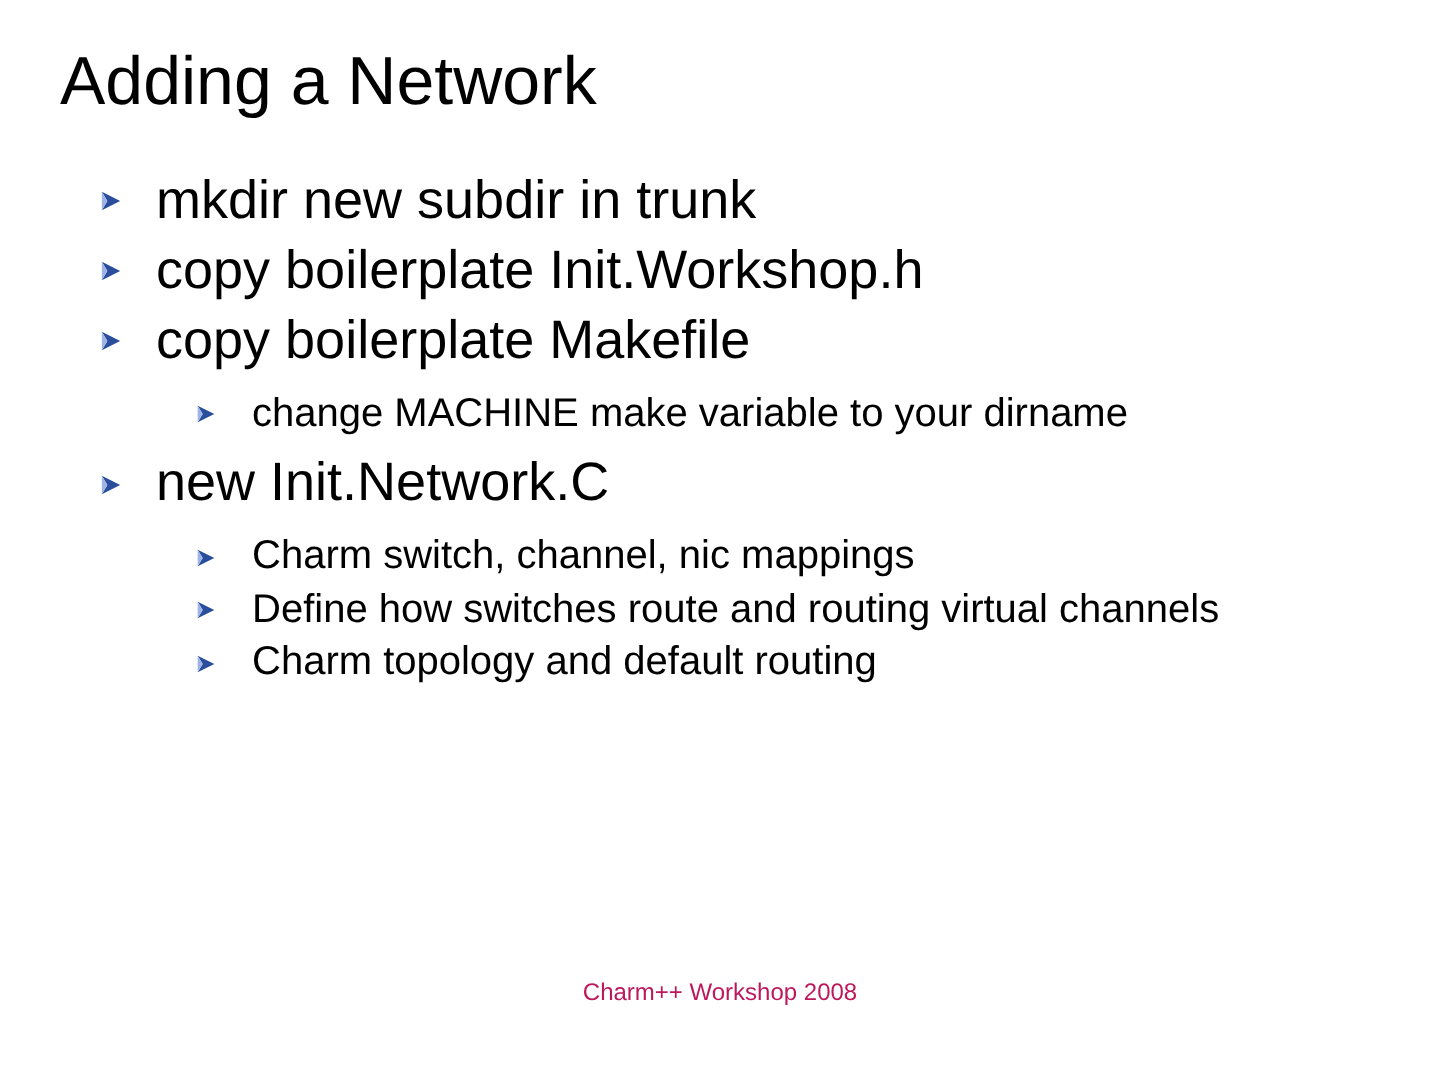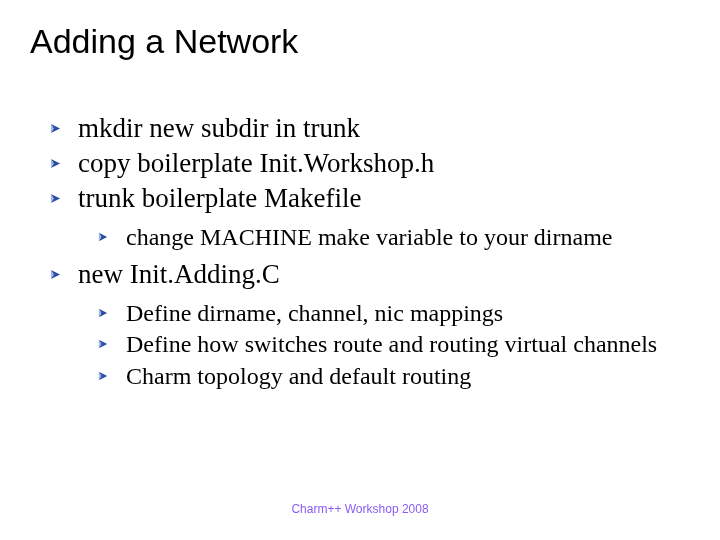--- a/index.html
+++ b/index.html
@@ -22,23 +22,22 @@
     position: absolute;
     left: 30px;
     top: 22px;
     font-size: 34px;
     font-weight: 400;
     width: 660px;
   }
   .body {
     position: absolute;
     left: 50px;
-    top: 112px;
+    top: 84px;
     width: 620px;
-    font-family: Liberation Serif, serif;
   }
   ul {
     list-style: none;
     margin: 0;
     padding: 0;
   }
   .lvl1 > li {
     position: relative;
     padding-left: 28px;
     font-size: 27px;
@@ -46,45 +45,45 @@
     margin-bottom: 2px;
   }
   .lvl2 {
     margin-top: 8px;
     margin-bottom: 6px;
   }
   .lvl2 > li {
     position: relative;
     padding-left: 28px;
     margin-left: 20px;
-    font-size: 24px;
+    font-size: 20px;
     line-height: 1.22;
     margin-bottom: 2px;
   }
   
   .arrow {
     position: absolute;
     left: 0;
     top: 0.42em;
     width: 11px;
     height: 11px;
   }
   .arrow svg { display: block; }
   .lvl2 .arrow {
     top: 0.38em;
     width: 10px;
     height: 10px;
   }
   .footer {
     position: absolute;
     width: 720px;
-    bottom: 24px;
+    bottom: 37px;
     text-align: center;
     font-size: 12px;
-    color: #8b5cf6;
+    color: #be185d;
   }
 </style>
 </head>
 <body>
 
 <div class="slide">
 
   <div class="title">Adding a Network</div>
 
   <div class="body">
@@ -110,21 +109,21 @@
         <span>copy boilerplate Init.Workshop.h</span>
       </li>
 
       <li>
         <span class="arrow">
           <svg viewBox="0 0 12 12">
               <polygon points="1,1 11,6 1,11 4,6" fill="#2a4e9c"></polygon>
               <polygon points="1,1 4,6 1,11" fill="#9fb4e6"></polygon>
             </svg>
         </span>
-        <span>trunk boilerplate Makefile</span>
+        <span>copy boilerplate Makefile</span>
 
         <ul class="lvl2">
           <li>
             <span class="arrow">
               <svg viewBox="0 0 12 12">
                   <polygon points="1,1 11,6 1,11 4,6" fill="#2a4e9c"></polygon>
                   <polygon points="1,1 4,6 1,11" fill="#9fb4e6"></polygon>
                 </svg>
             </span>
             <span>change MACHINE make variable to your dirname</span>
@@ -132,31 +131,31 @@
         </ul>
       </li>
 
       <li>
         <span class="arrow">
           <svg viewBox="0 0 12 12">
               <polygon points="1,1 11,6 1,11 4,6" fill="#2a4e9c"></polygon>
               <polygon points="1,1 4,6 1,11" fill="#9fb4e6"></polygon>
             </svg>
         </span>
-        <span>new Init.Adding.C</span>
+        <span>new Init.Network.C</span>
 
         <ul class="lvl2">
           <li>
             <span class="arrow">
               <svg viewBox="0 0 12 12">
                   <polygon points="1,1 11,6 1,11 4,6" fill="#2a4e9c"></polygon>
                   <polygon points="1,1 4,6 1,11" fill="#9fb4e6"></polygon>
                 </svg>
             </span>
-            <span>Define dirname, channel, nic mappings</span>
+            <span>Charm switch, channel, nic mappings</span>
           </li>
           <li>
             <span class="arrow">
               <svg viewBox="0 0 12 12">
                   <polygon points="1,1 11,6 1,11 4,6" fill="#2a4e9c"></polygon>
                   <polygon points="1,1 4,6 1,11" fill="#9fb4e6"></polygon>
                 </svg>
             </span>
             <span>Define how switches route and routing virtual channels</span>
           </li>

